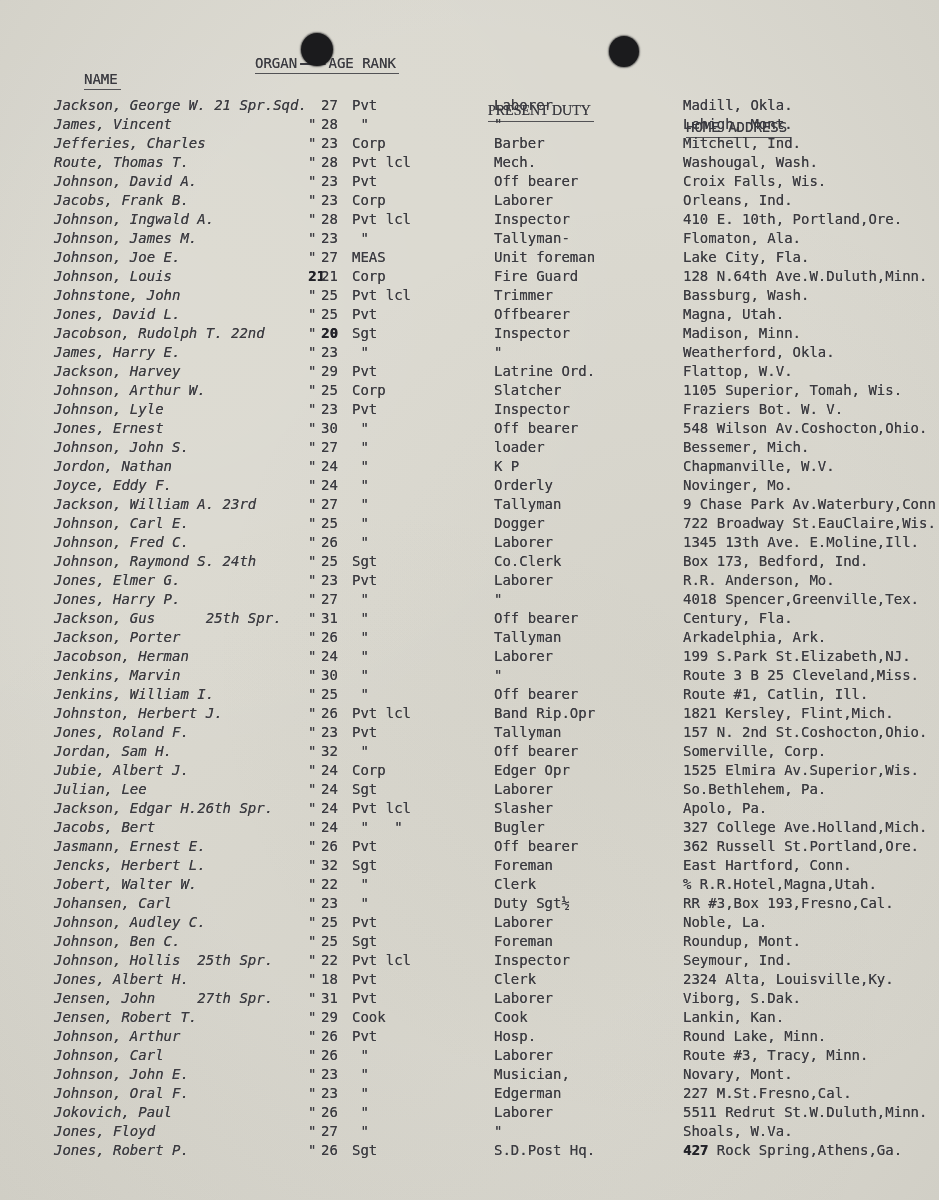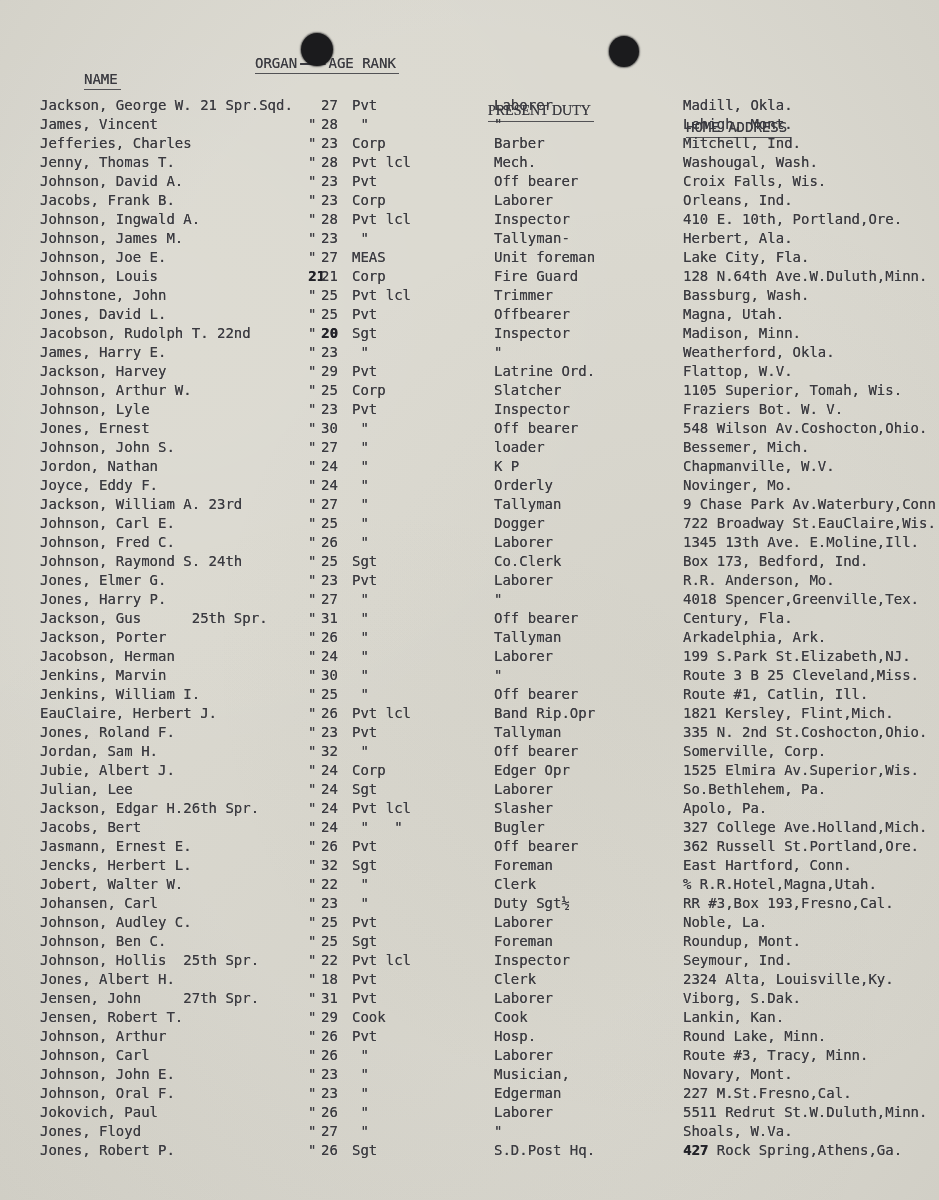--- a/index.html
+++ b/index.html
@@ -35,21 +35,21 @@
   }
   .hdr .grp{position:absolute;left:255px;top:0;white-space:pre;}
   .hdr .grp .h{position:static;}
   .h-name{left:84px;}
   .h-duty{left:488px;font-family:Liberation Serif, serif;}
   .h-addr{left:686px;}
   .strike{text-decoration:line-through;text-decoration-thickness:2px;}
   .rows{position:absolute;top:97px;left:0;right:0;}
   .row{position:relative;height:19px;white-space:pre;}
   .cell{position:absolute;top:0;white-space:pre;}
-  .c-name{left:40px;}
+  .c-name{left:54px;font-style:italic;}
   .c-org{left:308px;}
   .c-age{left:321px;}
   .c-rank{left:352px;}
   .c-duty{left:494px;}
   .c-addr{left:683px;}
   .bold{font-weight:700;color:#222228;text-shadow:0.5px 0 0 rgba(34,34,40,0.9);}
 </style>
 </head>
 <body>
 
@@ -62,25 +62,25 @@
     <span class="h h-name">NAME</span>
     <span class="grp"><span class="h">ORGAN</span><span class="h strike">---</span><span class="h">AGE RANK</span></span>
     <span class="h h-duty">PRESENT DUTY</span>
     <span class="h h-addr">HOME ADDRESS</span>
   </div>
 
   <div class="rows" id="rows">
       <div class="row"><span class="cell c-name">Jackson, George W. 21 Spr.Sqd.</span><span class="cell c-age">27</span><span class="cell c-rank">Pvt</span><span class="cell c-duty">Laborer</span><span class="cell c-addr">Madill, Okla.</span></div>
       <div class="row"><span class="cell c-name">James, Vincent</span><span class="cell c-org">"</span><span class="cell c-age">28</span><span class="cell c-rank"> "</span><span class="cell c-duty">"</span><span class="cell c-addr">Lehigh, Mont.</span></div>
       <div class="row"><span class="cell c-name">Jefferies, Charles</span><span class="cell c-org">"</span><span class="cell c-age">23</span><span class="cell c-rank">Corp</span><span class="cell c-duty">Barber</span><span class="cell c-addr">Mitchell, Ind.</span></div>
-      <div class="row"><span class="cell c-name">Jenny, Thomas T.</span><span class="cell c-org">"</span><span class="cell c-age">28</span><span class="cell c-rank">Pvt lcl</span><span class="cell c-duty">Mech.</span><span class="cell c-addr">Washougal, Wash.</span></div>
+      <div class="row"><span class="cell c-name">Route, Thomas T.</span><span class="cell c-org">"</span><span class="cell c-age">28</span><span class="cell c-rank">Pvt lcl</span><span class="cell c-duty">Mech.</span><span class="cell c-addr">Washougal, Wash.</span></div>
       <div class="row"><span class="cell c-name">Johnson, David A.</span><span class="cell c-org">"</span><span class="cell c-age">23</span><span class="cell c-rank">Pvt</span><span class="cell c-duty">Off bearer</span><span class="cell c-addr">Croix Falls, Wis.</span></div>
       <div class="row"><span class="cell c-name">Jacobs, Frank B.</span><span class="cell c-org">"</span><span class="cell c-age">23</span><span class="cell c-rank">Corp</span><span class="cell c-duty">Laborer</span><span class="cell c-addr">Orleans, Ind.</span></div>
       <div class="row"><span class="cell c-name">Johnson, Ingwald A.</span><span class="cell c-org">"</span><span class="cell c-age">28</span><span class="cell c-rank">Pvt lcl</span><span class="cell c-duty">Inspector</span><span class="cell c-addr">410 E. 10th, Portland,Ore.</span></div>
-      <div class="row"><span class="cell c-name">Johnson, James M.</span><span class="cell c-org">"</span><span class="cell c-age">23</span><span class="cell c-rank"> "</span><span class="cell c-duty">Tallyman-</span><span class="cell c-addr">Herbert, Ala.</span></div>
+      <div class="row"><span class="cell c-name">Johnson, James M.</span><span class="cell c-org">"</span><span class="cell c-age">23</span><span class="cell c-rank"> "</span><span class="cell c-duty">Tallyman-</span><span class="cell c-addr">Flomaton, Ala.</span></div>
       <div class="row"><span class="cell c-name">Johnson, Joe E.</span><span class="cell c-org">"</span><span class="cell c-age">27</span><span class="cell c-rank">MEAS</span><span class="cell c-duty">Unit foreman</span><span class="cell c-addr">Lake City, Fla.</span></div>
       <div class="row"><span class="cell c-name">Johnson, Louis</span><span class="cell c-org bold">21</span><span class="cell c-age">21</span><span class="cell c-rank">Corp</span><span class="cell c-duty">Fire Guard</span><span class="cell c-addr">128 N.64th Ave.W.Duluth,Minn.</span></div>
       <div class="row"><span class="cell c-name">Johnstone, John</span><span class="cell c-org">"</span><span class="cell c-age">25</span><span class="cell c-rank">Pvt lcl</span><span class="cell c-duty">Trimmer</span><span class="cell c-addr">Bassburg, Wash.</span></div>
       <div class="row"><span class="cell c-name">Jones, David L.</span><span class="cell c-org">"</span><span class="cell c-age">25</span><span class="cell c-rank">Pvt</span><span class="cell c-duty">Offbearer</span><span class="cell c-addr">Magna, Utah.</span></div>
       <div class="row"><span class="cell c-name">Jacobson, Rudolph T. 22nd</span><span class="cell c-org">"</span><span class="cell c-age bold">20</span><span class="cell c-rank">Sgt</span><span class="cell c-duty">Inspector</span><span class="cell c-addr">Madison, Minn.</span></div>
       <div class="row"><span class="cell c-name">James, Harry E.</span><span class="cell c-org">"</span><span class="cell c-age">23</span><span class="cell c-rank"> "</span><span class="cell c-duty">"</span><span class="cell c-addr">Weatherford, Okla.</span></div>
       <div class="row"><span class="cell c-name">Jackson, Harvey</span><span class="cell c-org">"</span><span class="cell c-age">29</span><span class="cell c-rank">Pvt</span><span class="cell c-duty">Latrine Ord.</span><span class="cell c-addr">Flattop, W.V.</span></div>
       <div class="row"><span class="cell c-name">Johnson, Arthur W.</span><span class="cell c-org">"</span><span class="cell c-age">25</span><span class="cell c-rank">Corp</span><span class="cell c-duty">Slatcher</span><span class="cell c-addr">1105 Superior, Tomah, Wis.</span></div>
       <div class="row"><span class="cell c-name">Johnson, Lyle</span><span class="cell c-org">"</span><span class="cell c-age">23</span><span class="cell c-rank">Pvt</span><span class="cell c-duty">Inspector</span><span class="cell c-addr">Fraziers Bot. W. V.</span></div>
       <div class="row"><span class="cell c-name">Jones, Ernest</span><span class="cell c-org">"</span><span class="cell c-age">30</span><span class="cell c-rank"> "</span><span class="cell c-duty">Off bearer</span><span class="cell c-addr">548 Wilson Av.Coshocton,Ohio.</span></div>
@@ -91,22 +91,22 @@
       <div class="row"><span class="cell c-name">Johnson, Carl E.</span><span class="cell c-org">"</span><span class="cell c-age">25</span><span class="cell c-rank"> "</span><span class="cell c-duty">Dogger</span><span class="cell c-addr">722 Broadway St.EauClaire,Wis.</span></div>
       <div class="row"><span class="cell c-name">Johnson, Fred C.</span><span class="cell c-org">"</span><span class="cell c-age">26</span><span class="cell c-rank"> "</span><span class="cell c-duty">Laborer</span><span class="cell c-addr">1345 13th Ave. E.Moline,Ill.</span></div>
       <div class="row"><span class="cell c-name">Johnson, Raymond S. 24th</span><span class="cell c-org">"</span><span class="cell c-age">25</span><span class="cell c-rank">Sgt</span><span class="cell c-duty">Co.Clerk</span><span class="cell c-addr">Box 173, Bedford, Ind.</span></div>
       <div class="row"><span class="cell c-name">Jones, Elmer G.</span><span class="cell c-org">"</span><span class="cell c-age">23</span><span class="cell c-rank">Pvt</span><span class="cell c-duty">Laborer</span><span class="cell c-addr">R.R. Anderson, Mo.</span></div>
       <div class="row"><span class="cell c-name">Jones, Harry P.</span><span class="cell c-org">"</span><span class="cell c-age">27</span><span class="cell c-rank"> "</span><span class="cell c-duty">"</span><span class="cell c-addr">4018 Spencer,Greenville,Tex.</span></div>
       <div class="row"><span class="cell c-name">Jackson, Gus      25th Spr.</span><span class="cell c-org">"</span><span class="cell c-age">31</span><span class="cell c-rank"> "</span><span class="cell c-duty">Off bearer</span><span class="cell c-addr">Century, Fla.</span></div>
       <div class="row"><span class="cell c-name">Jackson, Porter</span><span class="cell c-org">"</span><span class="cell c-age">26</span><span class="cell c-rank"> "</span><span class="cell c-duty">Tallyman</span><span class="cell c-addr">Arkadelphia, Ark.</span></div>
       <div class="row"><span class="cell c-name">Jacobson, Herman</span><span class="cell c-org">"</span><span class="cell c-age">24</span><span class="cell c-rank"> "</span><span class="cell c-duty">Laborer</span><span class="cell c-addr">199 S.Park St.Elizabeth,NJ.</span></div>
       <div class="row"><span class="cell c-name">Jenkins, Marvin</span><span class="cell c-org">"</span><span class="cell c-age">30</span><span class="cell c-rank"> "</span><span class="cell c-duty">"</span><span class="cell c-addr">Route 3 B 25 Cleveland,Miss.</span></div>
       <div class="row"><span class="cell c-name">Jenkins, William I.</span><span class="cell c-org">"</span><span class="cell c-age">25</span><span class="cell c-rank"> "</span><span class="cell c-duty">Off bearer</span><span class="cell c-addr">Route #1, Catlin, Ill.</span></div>
-      <div class="row"><span class="cell c-name">EauClaire, Herbert J.</span><span class="cell c-org">"</span><span class="cell c-age">26</span><span class="cell c-rank">Pvt lcl</span><span class="cell c-duty">Band Rip.Opr</span><span class="cell c-addr">1821 Kersley, Flint,Mich.</span></div>
-      <div class="row"><span class="cell c-name">Jones, Roland F.</span><span class="cell c-org">"</span><span class="cell c-age">23</span><span class="cell c-rank">Pvt</span><span class="cell c-duty">Tallyman</span><span class="cell c-addr">335 N. 2nd St.Coshocton,Ohio.</span></div>
+      <div class="row"><span class="cell c-name">Johnston, Herbert J.</span><span class="cell c-org">"</span><span class="cell c-age">26</span><span class="cell c-rank">Pvt lcl</span><span class="cell c-duty">Band Rip.Opr</span><span class="cell c-addr">1821 Kersley, Flint,Mich.</span></div>
+      <div class="row"><span class="cell c-name">Jones, Roland F.</span><span class="cell c-org">"</span><span class="cell c-age">23</span><span class="cell c-rank">Pvt</span><span class="cell c-duty">Tallyman</span><span class="cell c-addr">157 N. 2nd St.Coshocton,Ohio.</span></div>
       <div class="row"><span class="cell c-name">Jordan, Sam H.</span><span class="cell c-org">"</span><span class="cell c-age">32</span><span class="cell c-rank"> "</span><span class="cell c-duty">Off bearer</span><span class="cell c-addr">Somerville, Corp.</span></div>
       <div class="row"><span class="cell c-name">Jubie, Albert J.</span><span class="cell c-org">"</span><span class="cell c-age">24</span><span class="cell c-rank">Corp</span><span class="cell c-duty">Edger Opr</span><span class="cell c-addr">1525 Elmira Av.Superior,Wis.</span></div>
       <div class="row"><span class="cell c-name">Julian, Lee</span><span class="cell c-org">"</span><span class="cell c-age">24</span><span class="cell c-rank">Sgt</span><span class="cell c-duty">Laborer</span><span class="cell c-addr">So.Bethlehem, Pa.</span></div>
       <div class="row"><span class="cell c-name">Jackson, Edgar H.26th Spr.</span><span class="cell c-org">"</span><span class="cell c-age">24</span><span class="cell c-rank">Pvt lcl</span><span class="cell c-duty">Slasher</span><span class="cell c-addr">Apolo, Pa.</span></div>
       <div class="row"><span class="cell c-name">Jacobs, Bert</span><span class="cell c-org">"</span><span class="cell c-age">24</span><span class="cell c-rank"> "   "</span><span class="cell c-duty">Bugler</span><span class="cell c-addr">327 College Ave.Holland,Mich.</span></div>
       <div class="row"><span class="cell c-name">Jasmann, Ernest E.</span><span class="cell c-org">"</span><span class="cell c-age">26</span><span class="cell c-rank">Pvt</span><span class="cell c-duty">Off bearer</span><span class="cell c-addr">362 Russell St.Portland,Ore.</span></div>
       <div class="row"><span class="cell c-name">Jencks, Herbert L.</span><span class="cell c-org">"</span><span class="cell c-age">32</span><span class="cell c-rank">Sgt</span><span class="cell c-duty">Foreman</span><span class="cell c-addr">East Hartford, Conn.</span></div>
       <div class="row"><span class="cell c-name">Jobert, Walter W.</span><span class="cell c-org">"</span><span class="cell c-age">22</span><span class="cell c-rank"> "</span><span class="cell c-duty">Clerk</span><span class="cell c-addr">% R.R.Hotel,Magna,Utah.</span></div>
       <div class="row"><span class="cell c-name">Johansen, Carl</span><span class="cell c-org">"</span><span class="cell c-age">23</span><span class="cell c-rank"> "</span><span class="cell c-duty">Duty Sgt½</span><span class="cell c-addr">RR #3,Box 193,Fresno,Cal.</span></div>
       <div class="row"><span class="cell c-name">Johnson, Audley C.</span><span class="cell c-org">"</span><span class="cell c-age">25</span><span class="cell c-rank">Pvt</span><span class="cell c-duty">Laborer</span><span class="cell c-addr">Noble, La.</span></div>

